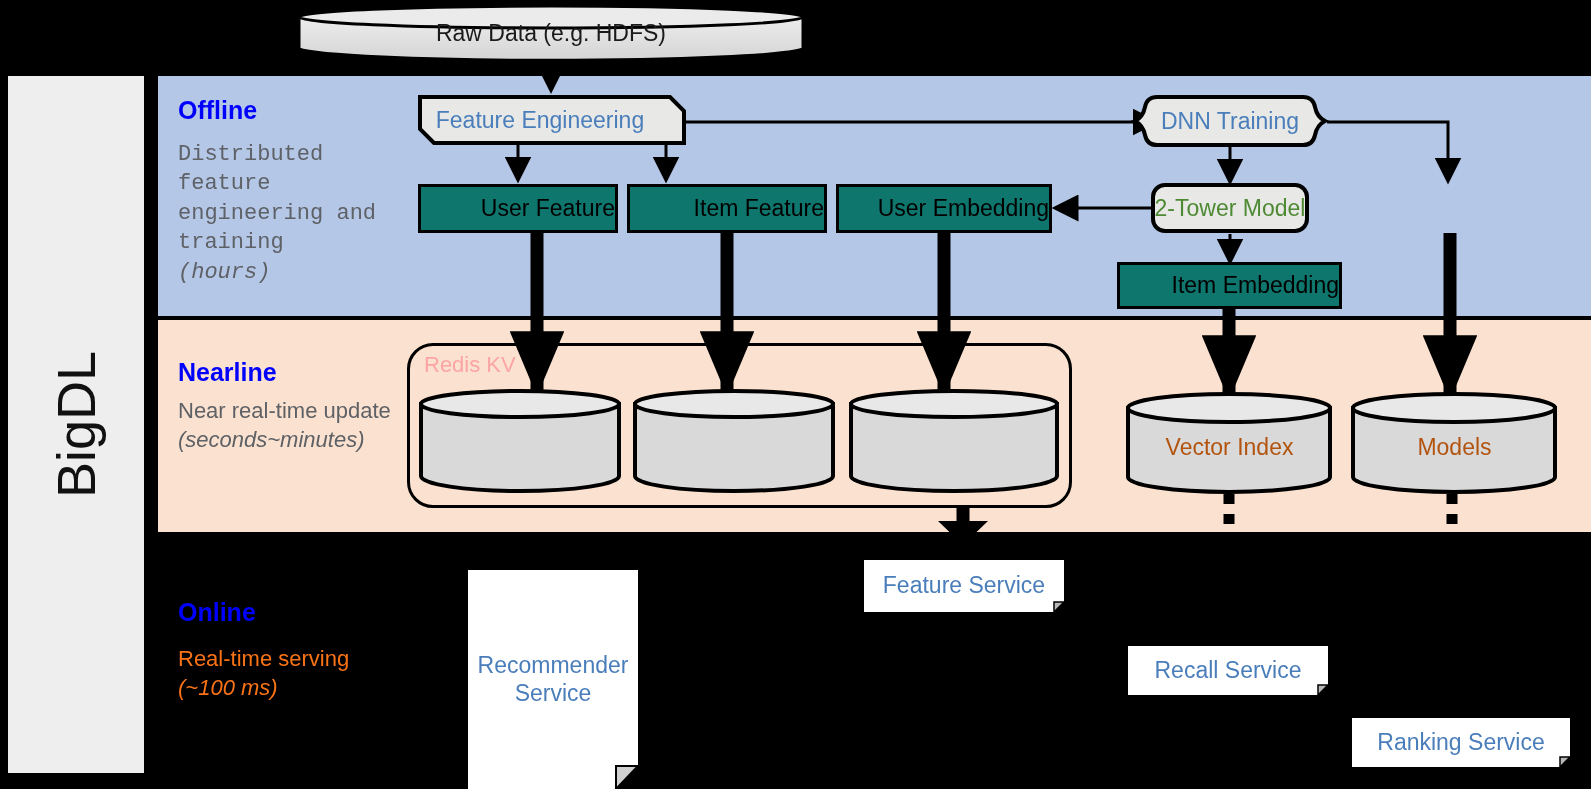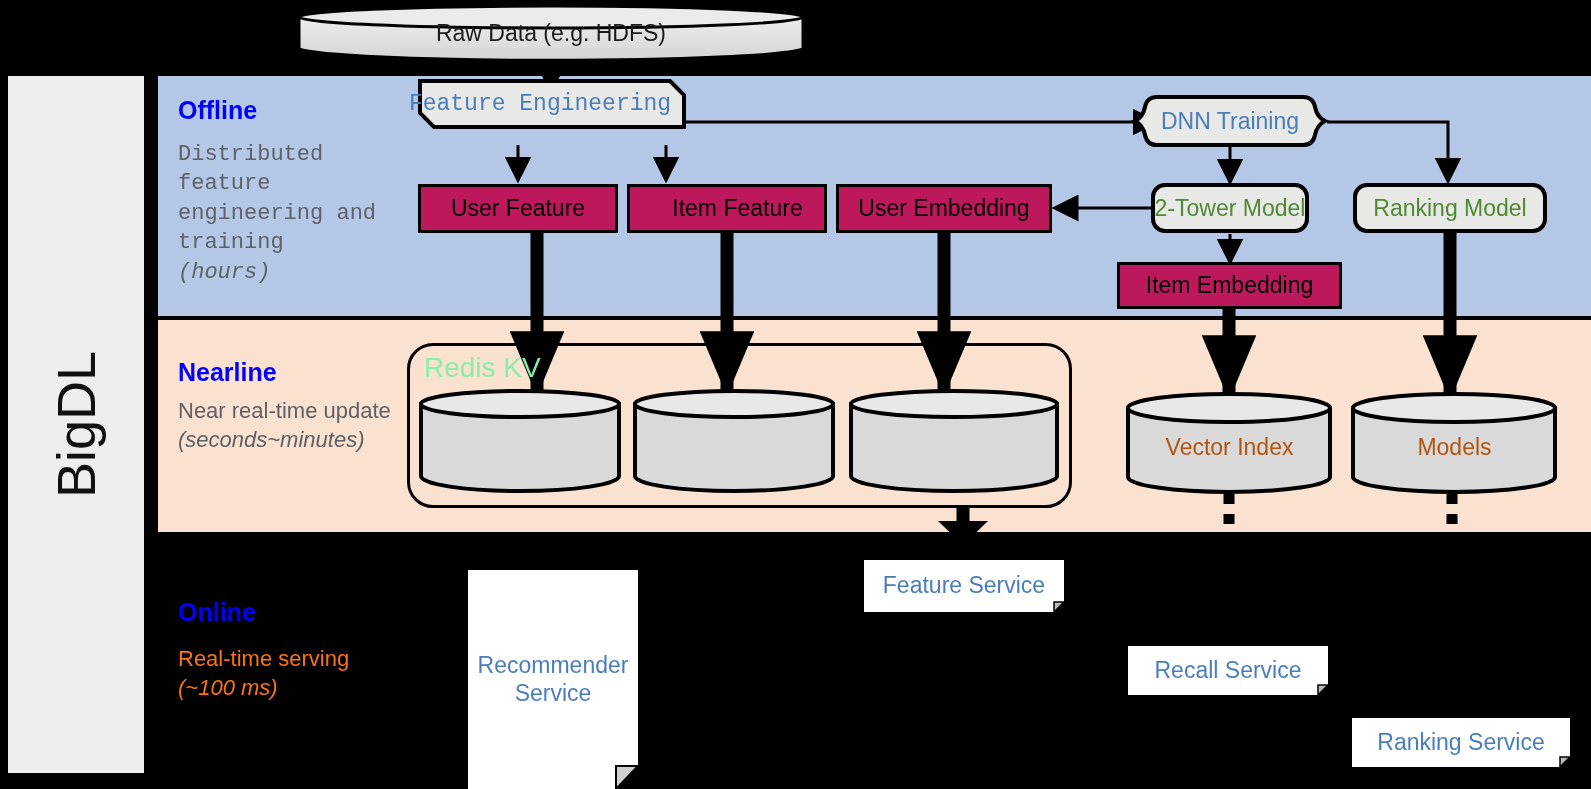--- a/index.html
+++ b/index.html
@@ -21,21 +21,21 @@
 
   .layer-title{position:absolute;color:#0000ff;font-size:25px;font-weight:600;white-space:nowrap;}
   .layer-desc{position:absolute;color:#5e6166;font-size:22px;line-height:1.34;width:210px;}
   .layer-desc .it{font-style:italic;}
   #online-desc{color:#f97316;}
 
   
   .node{position:absolute;box-sizing:border-box;display:flex;
         align-items:center;justify-content:center;text-align:center;}
 
-  .grey-box{background:#be185d;border:3px solid #000;color:#000;font-size:23px;}
+  .grey-box{background:#0f766e;border:3px solid #000;color:#000;font-size:23px;justify-content:flex-end;}
 
   .shape-wrap{position:absolute;}
   .shape-wrap svg{position:absolute;left:0;top:0;overflow:visible;}
   .shape-text{position:absolute;left:0;top:0;width:100%;height:100%;
               display:flex;align-items:center;justify-content:center;
               font-size:23px;white-space:nowrap;}
   .txt-blue{color:#4a7ebb;}
   .txt-green{color:#4e8a33;}
   .txt-brown{color:#b2540f;}
 
@@ -50,21 +50,21 @@
   .svc-text{position:absolute;left:0;top:0;width:100%;height:100%;
             display:flex;align-items:center;justify-content:center;text-align:center;
             color:#4a7ebb;font-size:23px;line-height:1.18;padding:0 0;box-sizing:border-box;}
 
   
   #wires{position:absolute;left:0;top:0;width:1591px;height:789px;pointer-events:none;}
 
   
   #redis-kv{position:absolute;left:407px;top:343px;width:665px;height:165px;
             border:3px solid #000;border-radius:26px;box-sizing:border-box;}
-  #redis-kv-label{position:absolute;left:424px;top:352px;color:#86efac;font-size:28px;}
+  #redis-kv-label{position:absolute;left:424px;top:352px;color:#fca5a5;font-size:22px;}
 </style>
 </head>
 <body>
 
 <div id="stage">
 
   <div id="bigdl-rail">
     <div id="bigdl-label">BigDL</div>
   </div>
 
@@ -126,21 +126,21 @@
           <stop offset="0" stop-color="#ededed"></stop>
             <stop offset="1" stop-color="#d4d4d4"></stop>
         </linearGradient>
       </defs>
       <path d="M2,13 L2,45 A254,13 0 0 0 506,45 L506,13 Z" fill="url(#cylg1)" stroke="#000" stroke-width="3"></path>
       <ellipse cx="254" cy="13" rx="252" ry="11" fill="#ebebeb" stroke="#000" stroke-width="3"></ellipse>
     </svg>
     <div class="cyl-label" style="top:16px;color:#1a1a1a;">Raw Data (e.g. HDFS)</div>
   </div>
 
-  <div class="shape-wrap" style="left:418px;top:79px;width:244px;height:50px;font-family:Liberation Mono, monospace;">
+  <div class="shape-wrap" style="left:418px;top:95px;width:244px;height:50px;">
     <svg width="268" height="50" viewBox="0 0 268 50">
       <path d="M2,2 L252,2 L266,16 L266,48 L16,48 L2,34 Z" fill="#e8e8e6" stroke="#000" stroke-width="4"></path>
     </svg>
     <div class="shape-text txt-blue">Feature Engineering</div>
   </div>
 
   <div class="shape-wrap" style="left:1133px;top:95px;width:194px;height:52px;text-decoration:underline;">
     <svg width="194" height="52" viewBox="0 0 194 52">
       <path d="M24,2 L170,2 Q180,2 182,12 Q184,22 192,26 Q184,30 182,40 Q180,50 170,50 L24,50 Q14,50 12,40 Q10,30 2,26 Q10,22 12,12 Q14,2 24,2 Z" fill="#e8e8e6" stroke="#000" stroke-width="4"></path>
     </svg>
@@ -160,26 +160,20 @@
     <span>Item Embedding</span>
   </div>
 
   <div class="shape-wrap" style="left:1151px;top:183px;width:158px;height:50px;">
     <svg width="158" height="50" viewBox="0 0 158 50">
       <rect x="2" y="2" width="154" height="46" rx="12" ry="12" fill="#e8e8e6" stroke="#000" stroke-width="4"></rect>
     </svg>
     <div class="shape-text txt-green">2-Tower Model</div>
   </div>
 
-  <div class="shape-wrap" style="left:1353px;top:183px;width:194px;height:50px;">
-    <svg width="194" height="50" viewBox="0 0 194 50">
-      <rect x="2" y="2" width="190" height="46" rx="12" ry="12" fill="#e8e8e6" stroke="#000" stroke-width="4"></rect>
-    </svg>
-    <div class="shape-text txt-green">Ranking Model</div>
-  </div>
 
   <div id="redis-kv"></div>
   <div id="redis-kv-label">Redis KV</div>
 
   <div class="cyl" style="left:418px;top:388px;width:205px;height:105px;">
     <svg width="205" height="105" viewBox="0 0 205 105">
       <path d="M3,16 L3,88 A99,15 0 0 0 201,88 L201,16 Z" fill="#d9d9d9" stroke="#000" stroke-width="4"></path>
       <ellipse cx="102" cy="16" rx="99" ry="13" fill="#e8e8e8" stroke="#000" stroke-width="4"></ellipse>
     </svg>
   </div>

